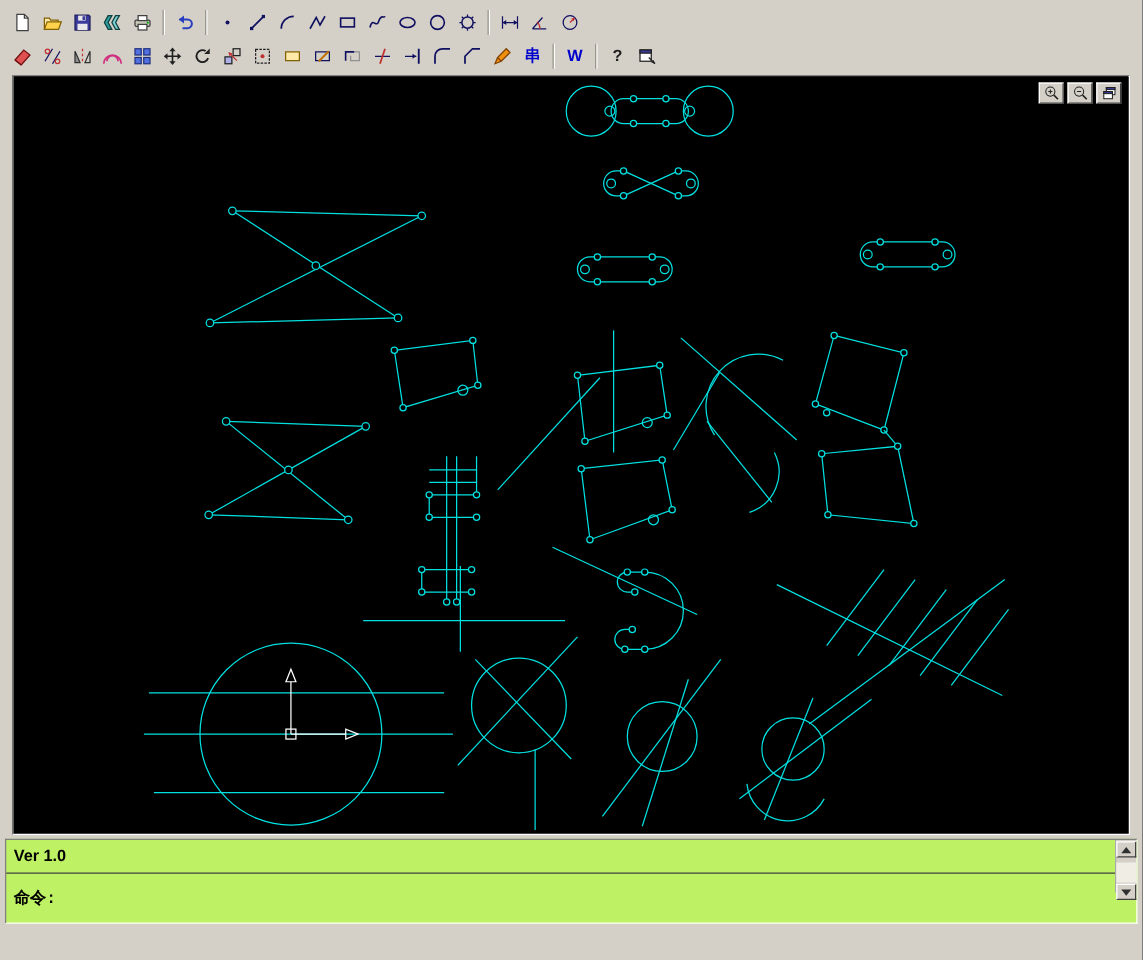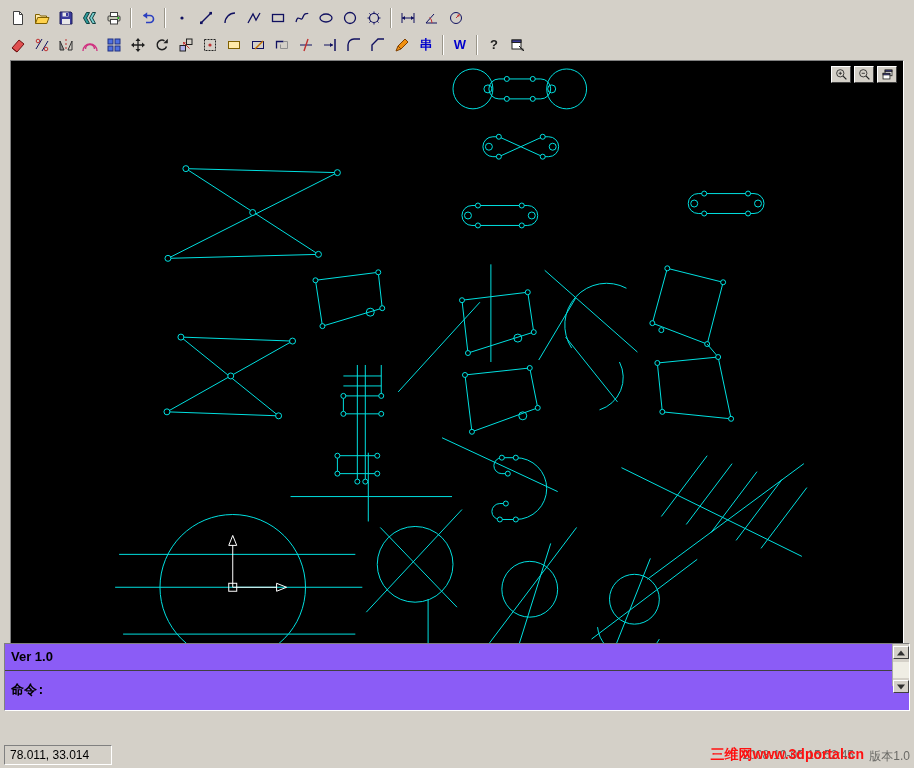--- a/index.html
+++ b/index.html
@@ -23,21 +23,21 @@
   svg.drawing *{stroke:var(--draw,#00e0e0);fill:none;stroke-width:1;}
   svg.drawing .nd{fill:#000;}
   svg.drawing g.wh *{stroke:var(--axis,#ffffff);}
   .zoom-controls{position:absolute;top:5px;right:6px;display:flex;gap:3px;z-index:3;}
   .zbtn{width:20px;height:17px;background:#d4d0c8;border:1px solid;padding:0;
         border-color:#ffffff #404040 #404040 #ffffff;
         display:flex;align-items:center;justify-content:center;}
   .zbtn svg{width:13px;height:13px;display:block;}
 
   
-  .command-panel{position:absolute;left:4px;right:4px;top:643px;height:66px;background:#8b5cf6;
+  .command-panel{position:absolute;left:4px;right:4px;top:671px;height:66px;background:#bef264;
                  border:1px solid;border-color:#808080 #ffffff #ffffff #808080;}
   .cmd-line{position:absolute;top:5px;left:6px;font-weight:bold;font-size:13px;color:#000;}
   .cmd-divider{position:absolute;top:26px;left:0;right:16px;border-top:1px solid #404040;}
   .cmd-prompt{position:absolute;top:37px;left:6px;font-weight:bold;font-size:13px;color:#000;font-family:Liberation Mono, monospace;}
   .cmd-scrollbar{position:absolute;top:0;right:0;width:16px;height:42px;background:#d4d0c8;
                  border-left:1px solid #aaa;}
   .sbtn{width:16px;height:13px;background:#d4d0c8;border:1px solid;position:relative;padding:0;
         border-color:#ffffff #404040 #404040 #ffffff;}
   .strack{height:16px;background:#efede4;}
   .arrow-up::after,.arrow-down::after{content:"";position:absolute;left:50%;top:50%;
@@ -631,22 +631,14 @@
     <div class="cmd-line">Ver 1.0</div>
     <div class="cmd-divider"></div>
     <div class="cmd-prompt">命令:</div>
     <div class="cmd-scrollbar">
       <button class="sbtn arrow-up"></button>
       <div class="strack"></div>
       <button class="sbtn arrow-down"></button>
     </div>
   </div>
 
-  <div class="status-bar">
-    <div class="status-coords">78.011, 33.014</div>
-    <div class="status-right">
-      <span class="status-datetime">2008-10-05 15:52:45</span>
-      <span class="status-version">版本1.0</span>
-      <span class="watermark">三维网www.3dportal.cn</span>
-    </div>
-  </div>
 
 </div>
 
 </body></html>

